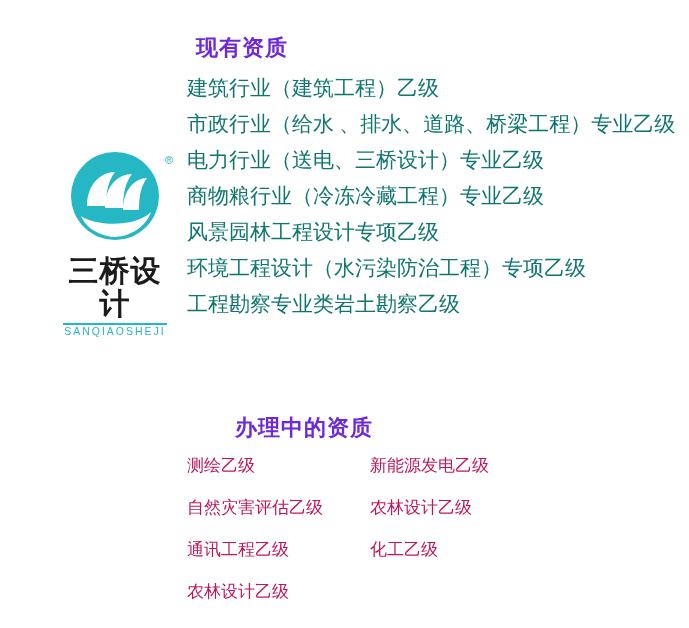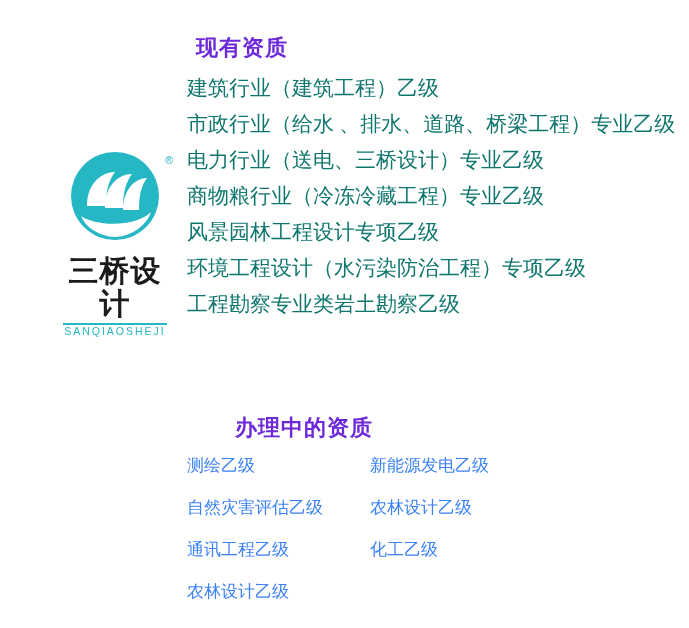--- a/index.html
+++ b/index.html
@@ -106,21 +106,21 @@
     height: 42px;
     position: relative;
   }
   .grid-pending .c1,
   .grid-pending .c2 {
     position: absolute;
     top: 0;
     font-size: 17px;
     line-height: 21px;
     white-space: nowrap;
-    color: #3b82f6;
+    color: #be185d;
   }
   .grid-pending .c1 { left: 0; }
   .grid-pending .c2 { left: 183px; }
 </style>
 </head>
 <body>
 
 <div class="page">
 
   <div class="logo">

